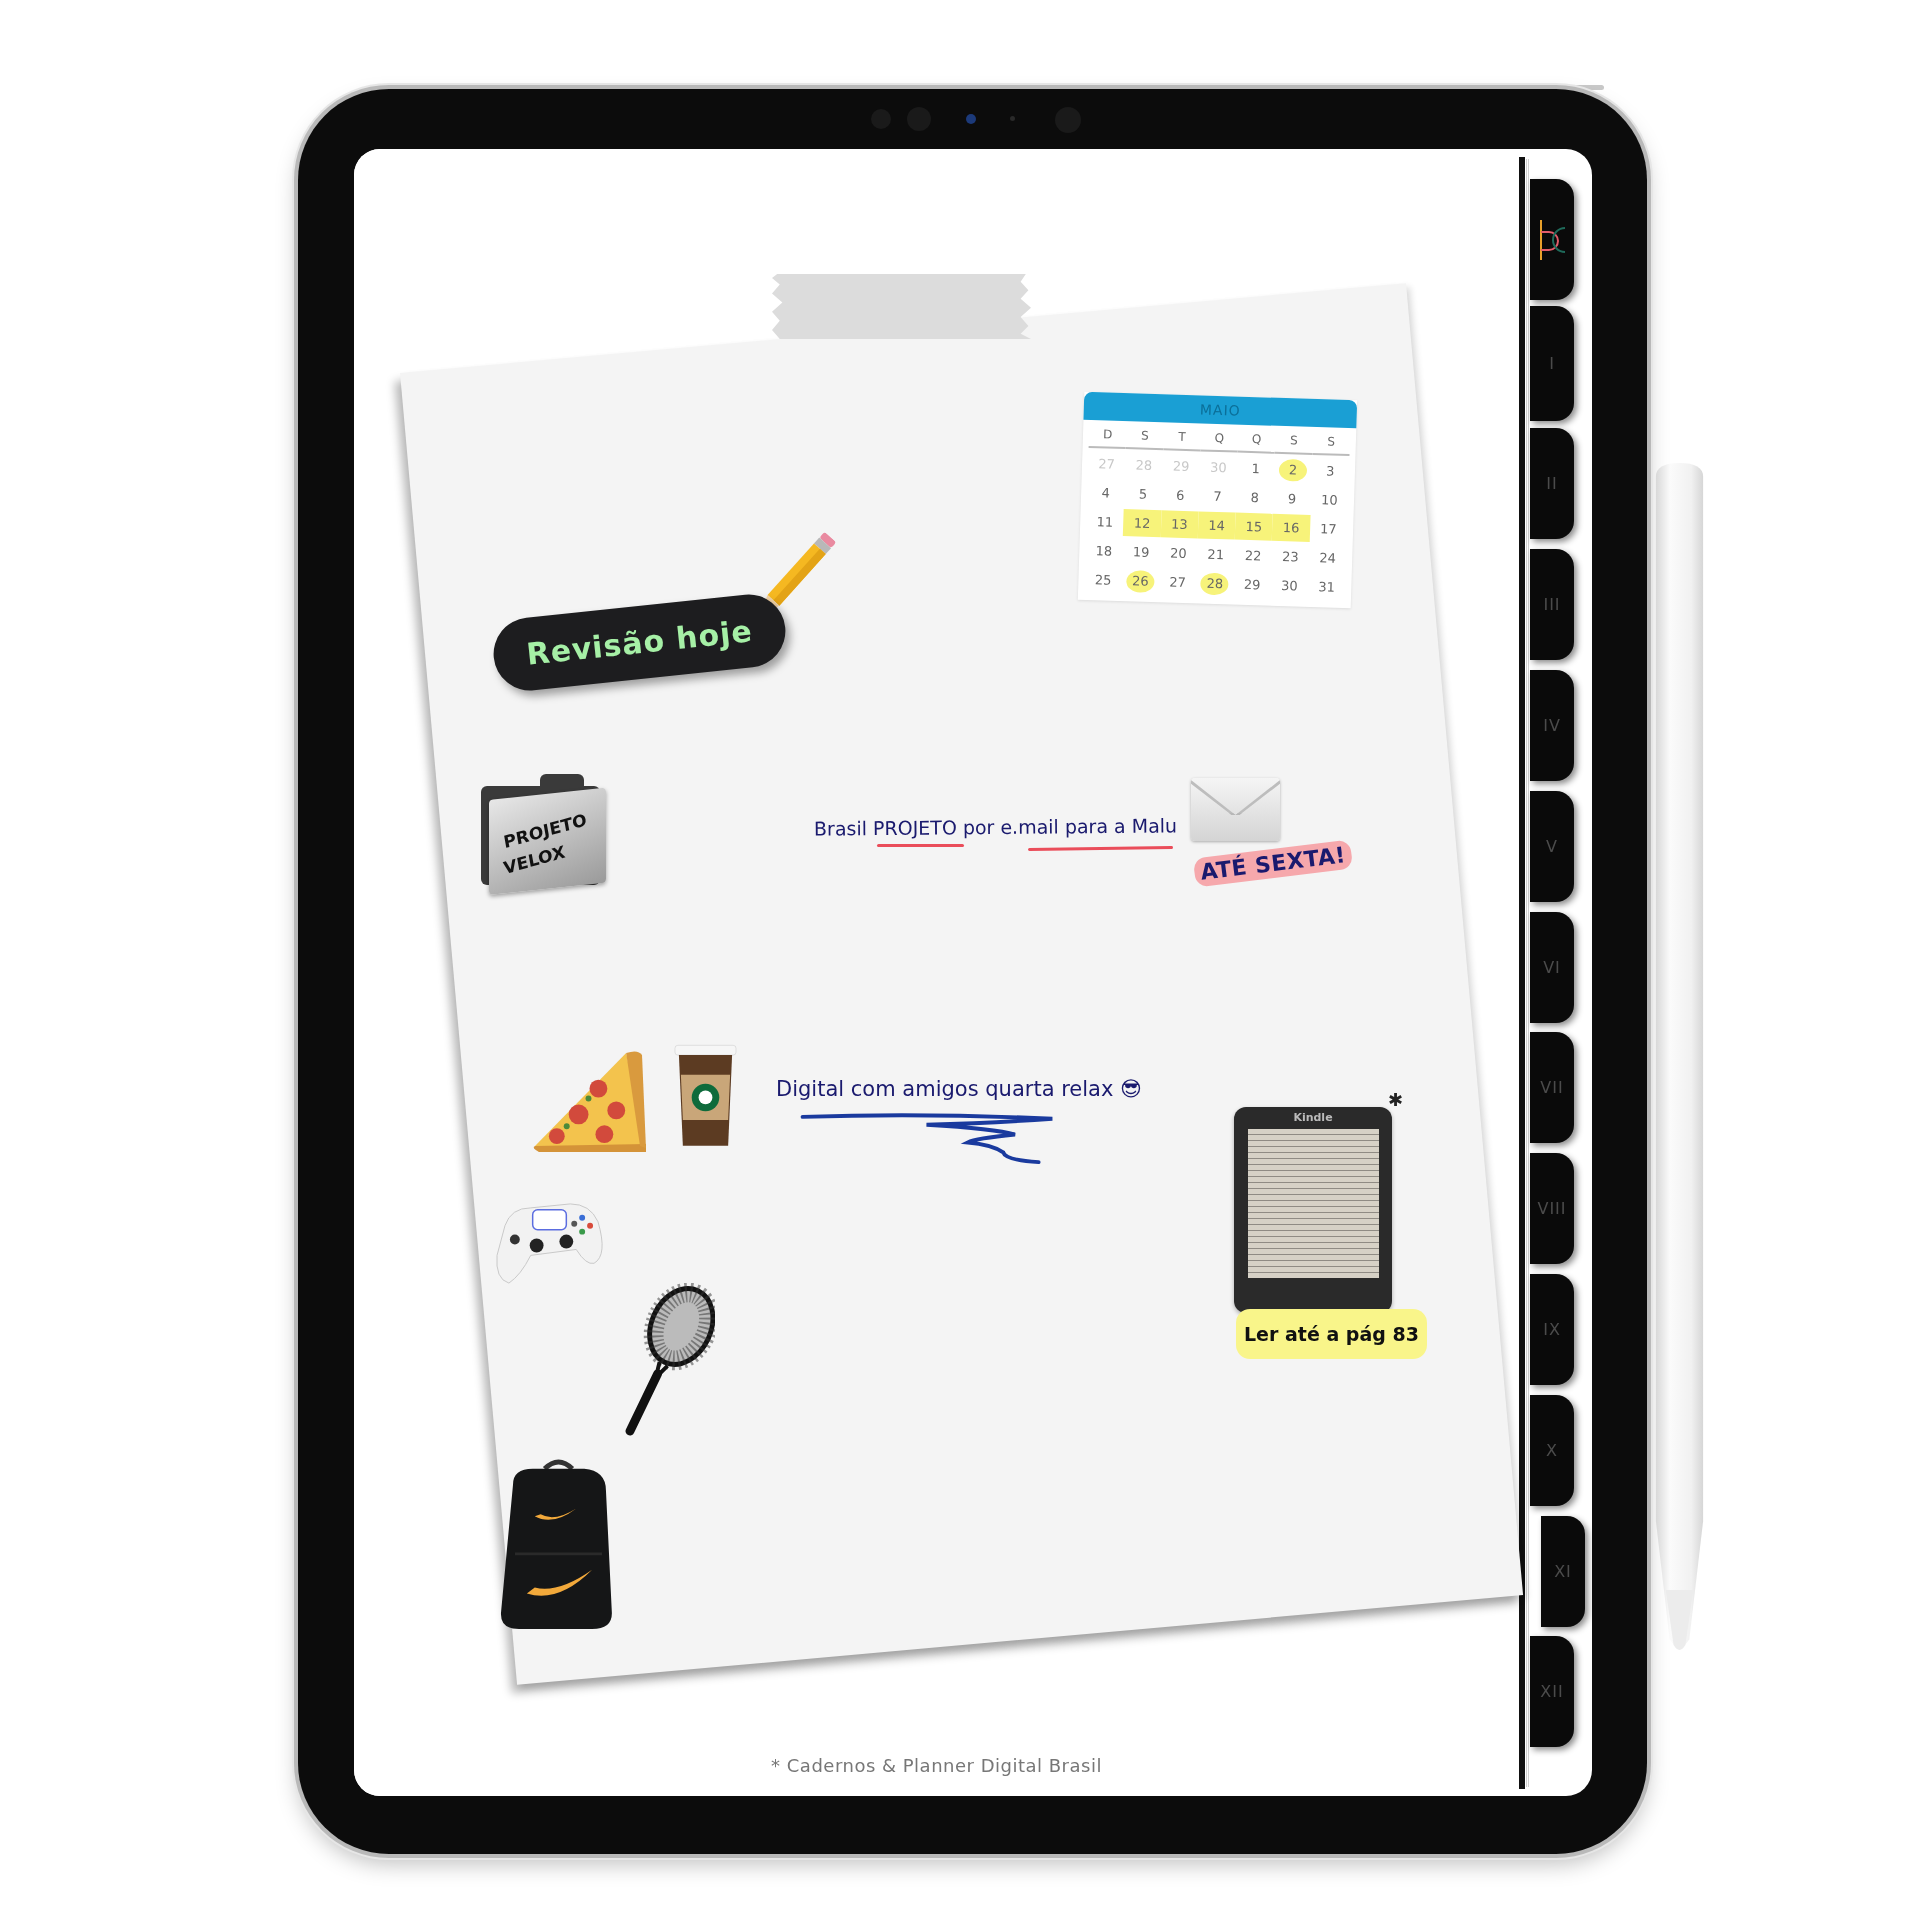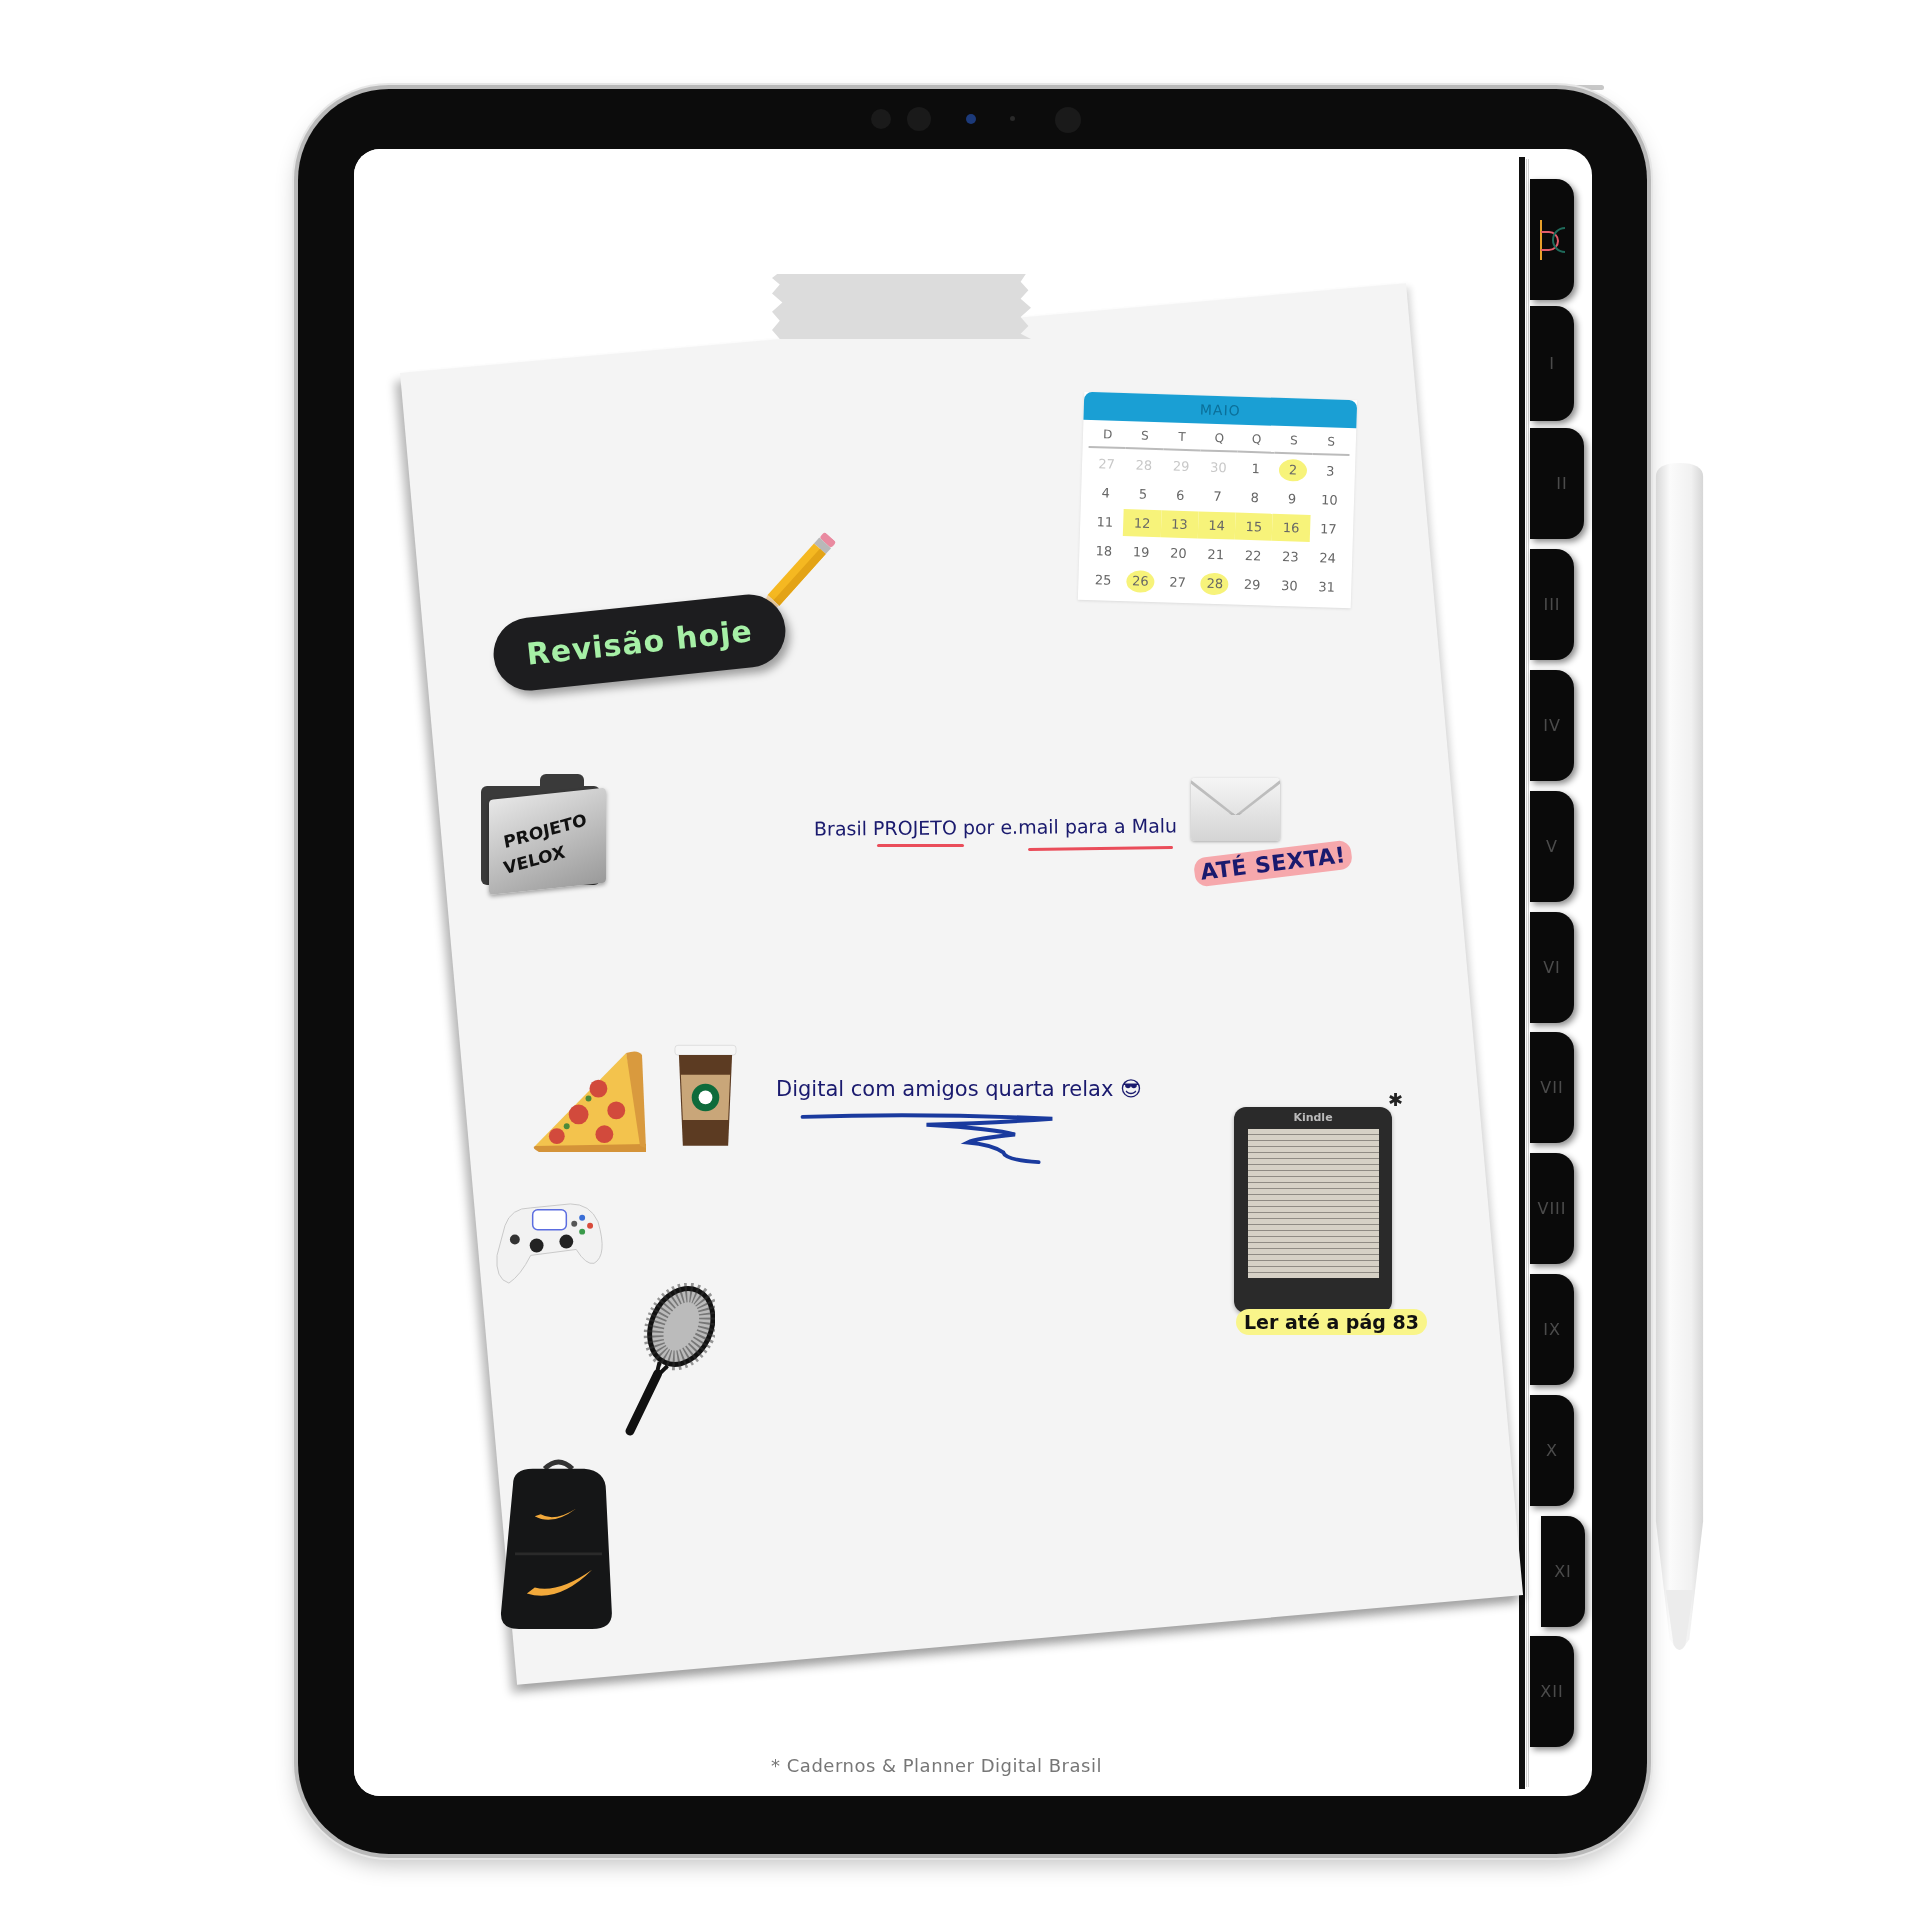--- a/index.html
+++ b/index.html
@@ -42,21 +42,21 @@
   .envelope{position:absolute;left:1191px;top:778px;width:89px;height:63px;background:linear-gradient(#f5f5f5,#d4d4d4);border-radius:4px;box-shadow:0 1px 3px rgba(0,0,0,.3);overflow:hidden;}
   .envelope::before{content:"";position:absolute;left:-2px;top:-36px;width:93px;height:71px;border-bottom:2px solid #b7b7b7;transform:skewY(0);clip-path:polygon(0 50%,50% 100%,100% 50%,100% 55%,50% 104%,0 55%);background:#bdbdbd;}
   .ate-sexta{position:absolute;left:1194px;top:849px;transform:rotate(-7deg);font-weight:bold;font-size:22px;color:#1a1a6e;background:#f6a8ac;padding:2px 6px;border-radius:12px;letter-spacing:0.5px;}
   .pizza{position:absolute;left:529px;top:1049px;width:121px;height:107px;}
   .coffee{position:absolute;left:673px;top:1043px;width:65px;height:105px;}
   .scribble{position:absolute;left:798px;top:1109px;width:257px;height:59px;}
   .kindle{position:absolute;left:1234px;top:1107px;width:158px;height:206px;background:#2a2a2a;border-radius:12px;box-shadow:0 2px 4px rgba(0,0,0,.3);}
   .kindle-brand{position:absolute;left:0;right:0;top:4px;text-align:center;color:#bbb;font-size:11px;font-weight:bold;}
   .kindle-screen{position:absolute;left:14px;top:22px;width:131px;height:149px;background:repeating-linear-gradient(#d6d1c6 0 5px,#8f8b84 5px 6px);}
   .kindle-sparkle{position:absolute;left:1388px;top:1089px;font-size:18px;color:#222;}
-  .ler-ate{position:absolute;left:1236px;top:1309px;font-weight:bold;font-size:19px;color:#111;background:#f9f58a;padding:2px 8px;border-radius:14px;}
+  .ler-ate{position:absolute;left:1236px;top:1309px;font-weight:bold;font-size:19px;color:#111;background:#f9f58a;padding:14px 8px;border-radius:14px;}
   .controller{position:absolute;left:491px;top:1196px;width:117px;height:97px;}
   .racket{position:absolute;left:616px;top:1283px;width:99px;height:154px;}
   .backpack{position:absolute;left:493px;top:1455px;width:129px;height:176px;}
   .apple-pencil{position:absolute;left:1650px;top:455px;width:59px;height:1207px;}
 </style>
 </head>
 <body>
 
 <div class="btn-top"></div>
 <div class="btn-side" style="top:216px;height:55px;"></div>
@@ -83,21 +83,21 @@
     <div class="tab logo" style="top:0px;">
       <svg class="logo-mark" viewBox="0 0 30 48">
         <line x1="4" y1="4" x2="4" y2="44" stroke="#e8a02a" stroke-width="2"></line>
         <path d="M4 16 H12 A9 9 0 0 1 12 34 H4" fill="none" stroke="#e25c6a" stroke-width="2"></path>
         <path d="M28 12 A12 12 0 1 0 28 36" fill="none" stroke="#1f6a5a" stroke-width="2"></path>
       </svg>
     </div>
     <div class="tab" style="top:127px;height:115px;">
         <span>I</span>
       </div>
-    <div class="tab" style="top:249px;padding-left:10px;">
+    <div class="tab" style="top:249px;">
         <span>II</span>
       </div>
     <div class="tab" style="top:370px;">
         <span>III</span>
       </div>
     <div class="tab" style="top:491px;">
         <span>IV</span>
       </div>
     <div class="tab" style="top:612px;">
         <span>V</span>

